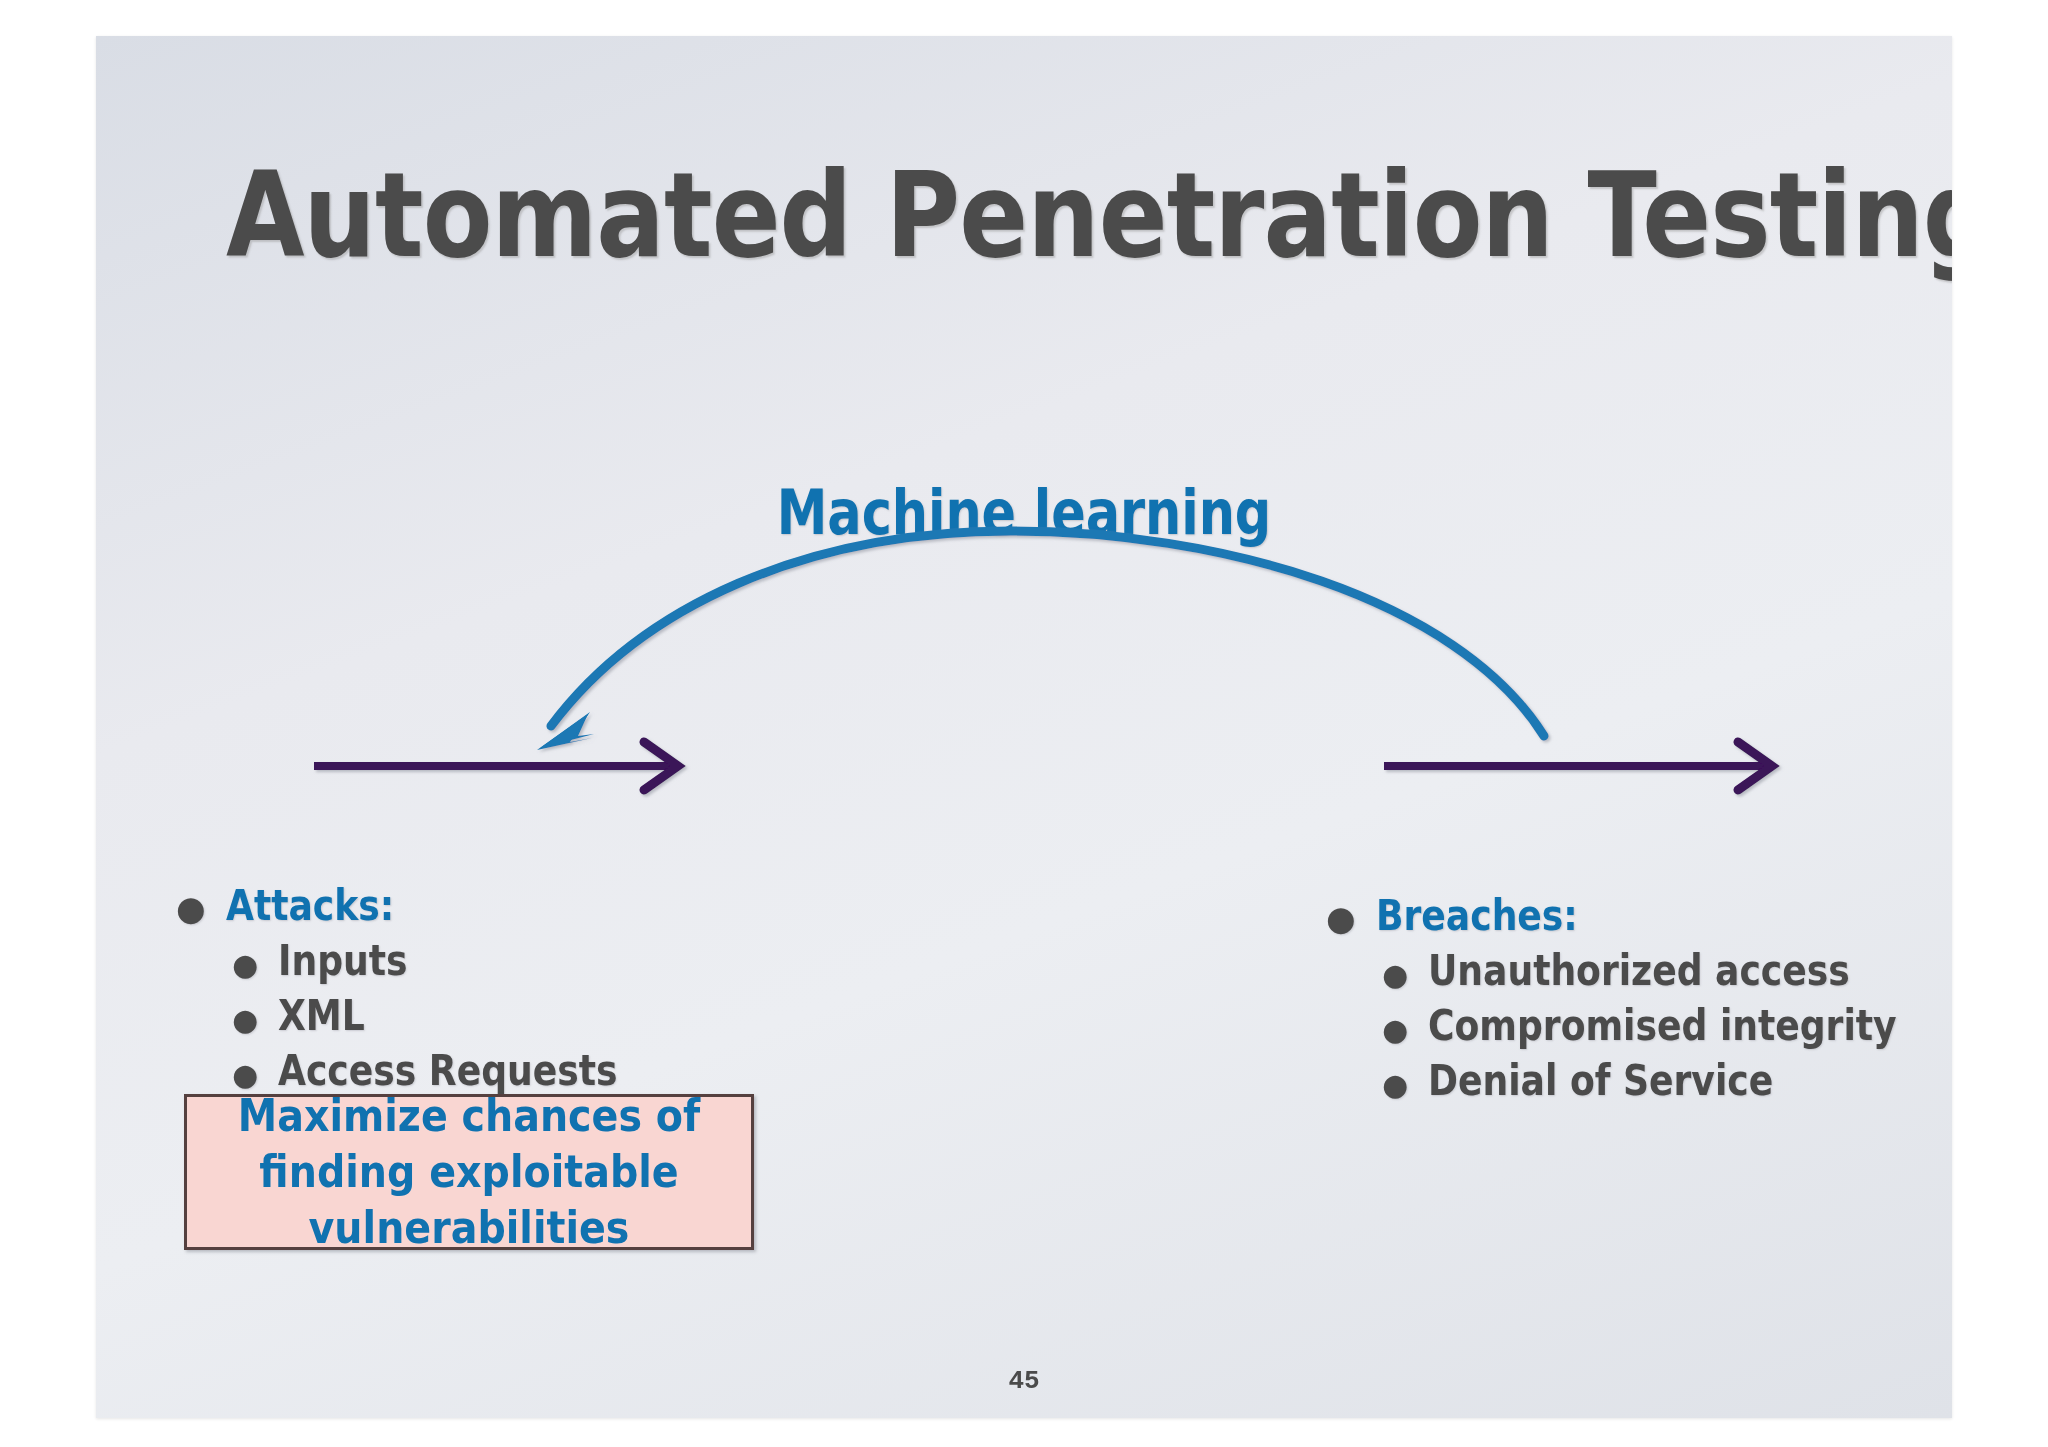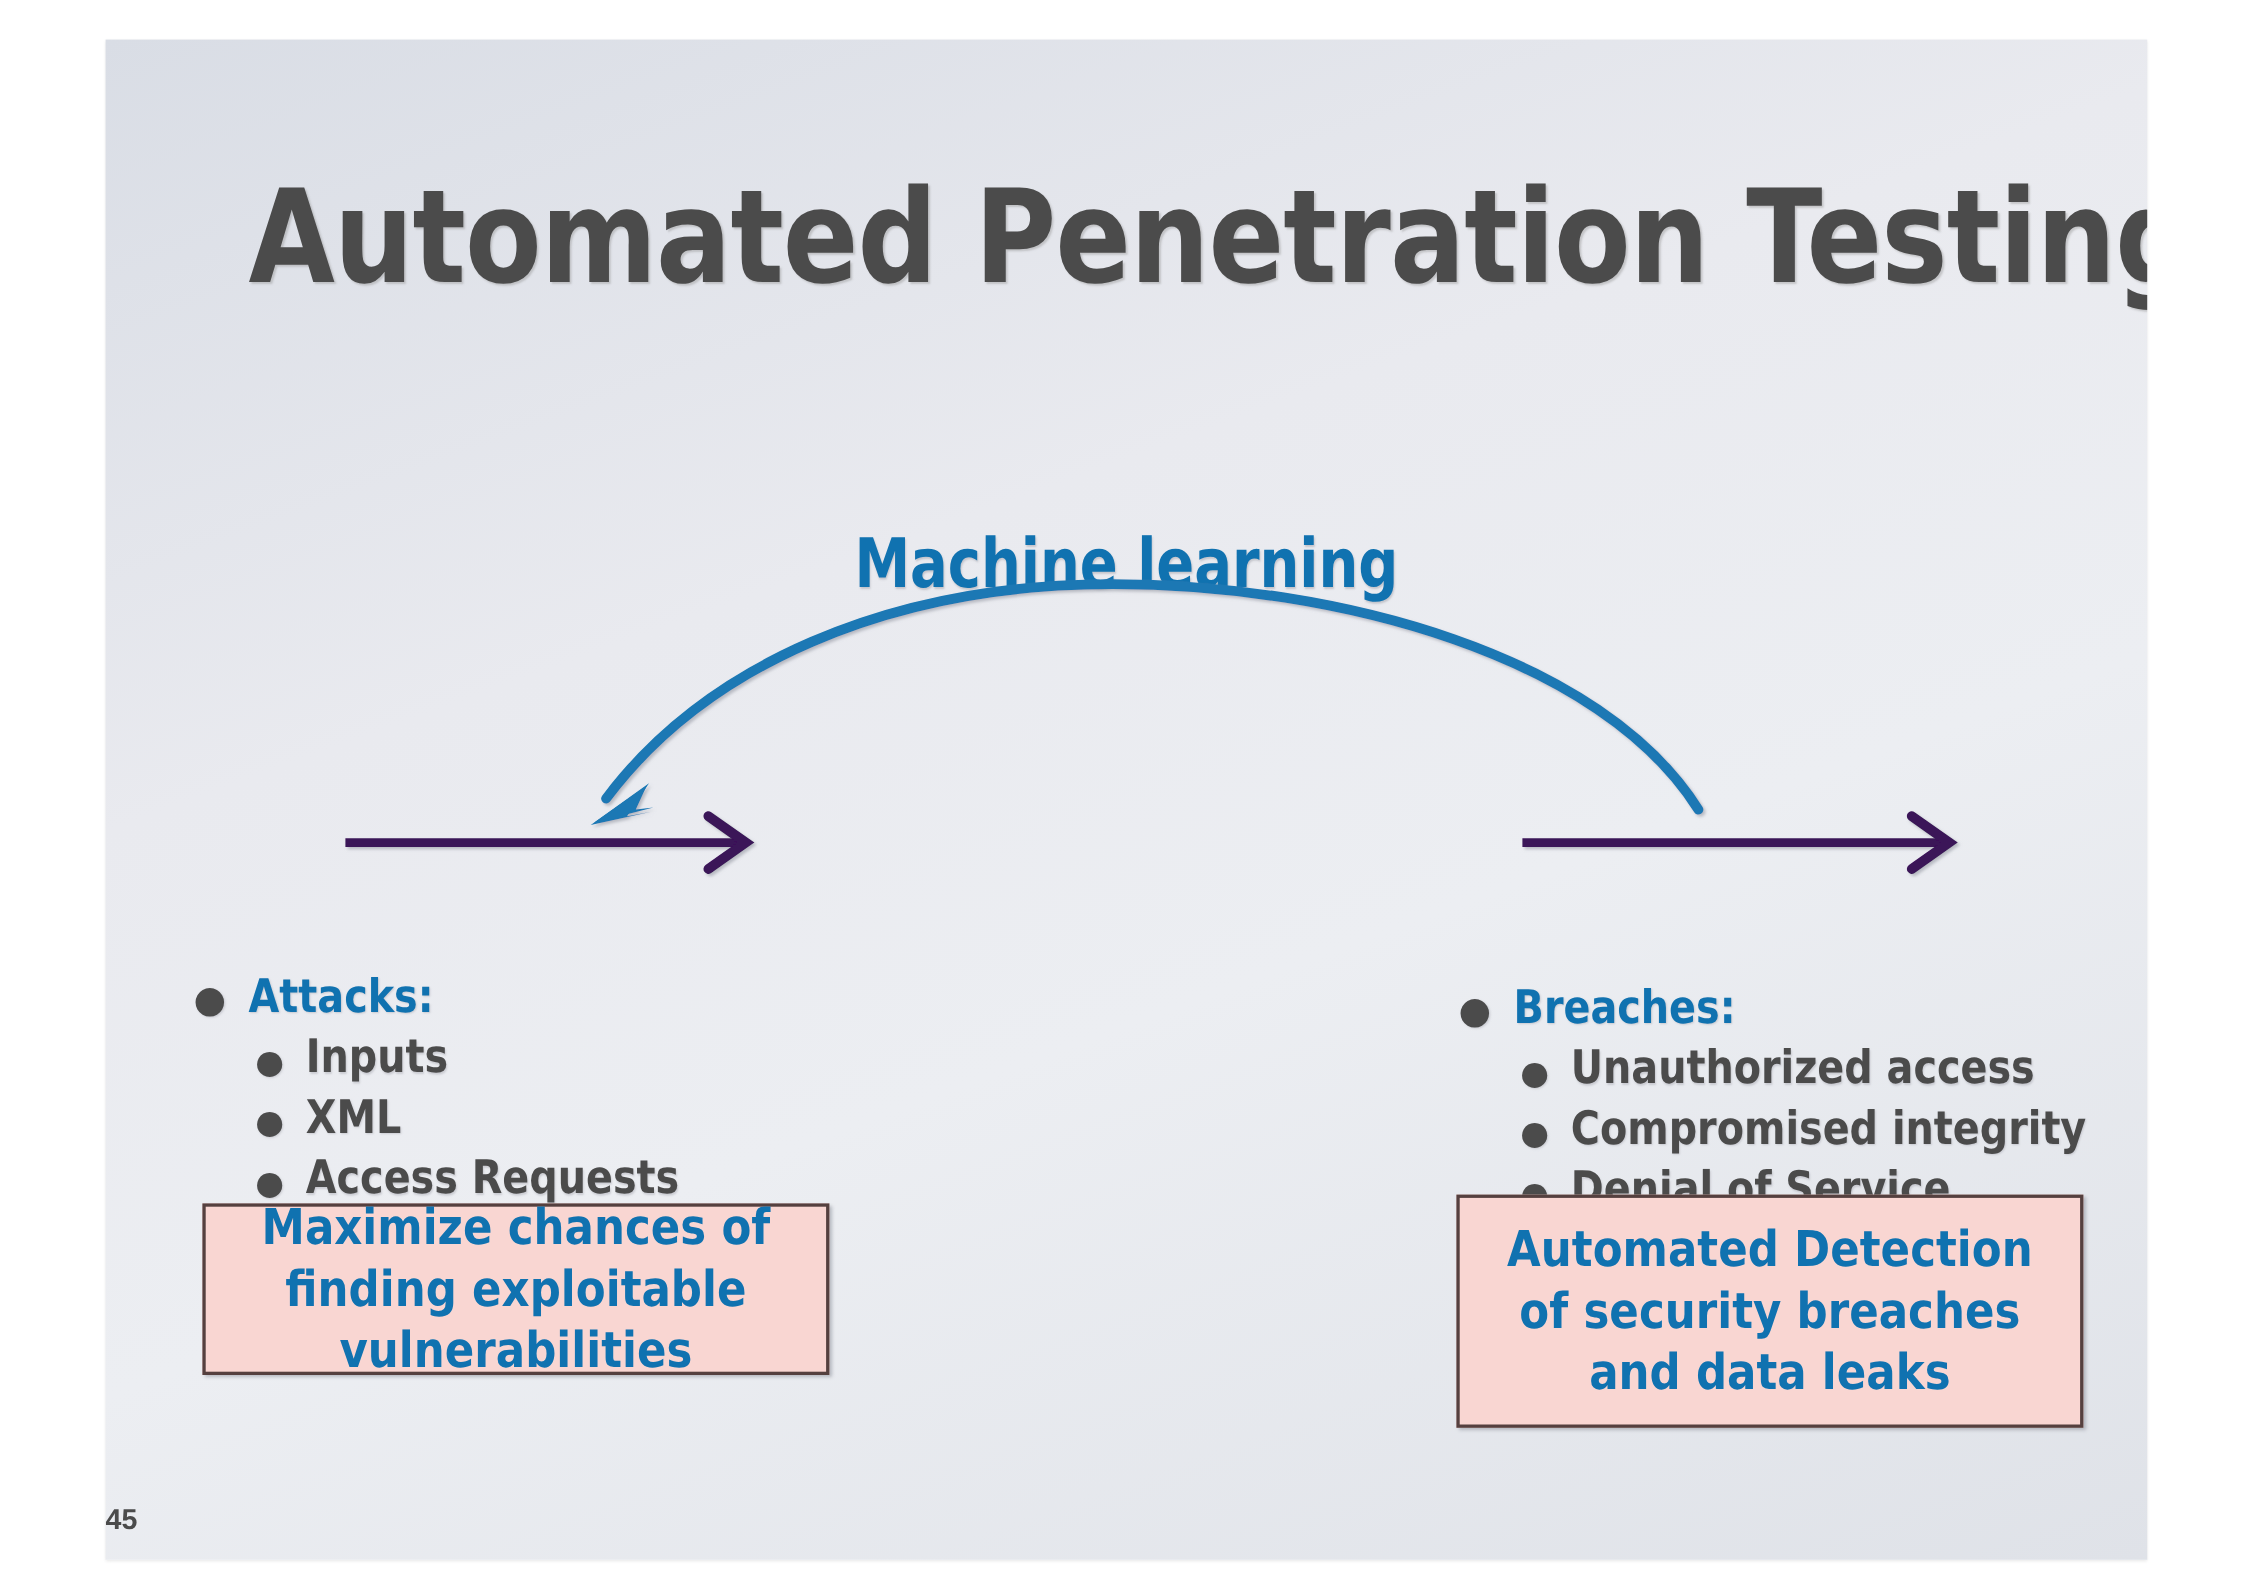--- a/index.html
+++ b/index.html
@@ -174,22 +174,22 @@
     width: 570px;
     height: 212px;
   }
 
   
   #page-number {
     position: absolute;
     left: 0;
     top: 1330px;
     width: 100%;
-    text-align: left;
-    font-family: Liberation Sans, sans-serif;
+    text-align: center;
+    font-family: Liberation Mono, monospace;
     font-weight: bold;
     font-size: 26px;
     color: #4b4b4b;
   }
 </style>
 </head>
 <body>
 
 <div id="slide">
 
@@ -261,19 +261,16 @@
         <span class="dot">●</span>
         <span class="txt">Denial of Service</span>
       </div>
     </div>
   </div>
 
   <div id="callout-left" class="callout">
     <span class="inner">Maximize chances of finding exploitable vulnerabilities</span>
   </div>
 
-  <div id="callout-right" class="callout">
-    <span class="inner">Automated Detection of security breaches and data leaks</span>
-  </div>
 
   <div id="page-number">45</div>
 
 </div>
 
 </body></html>

